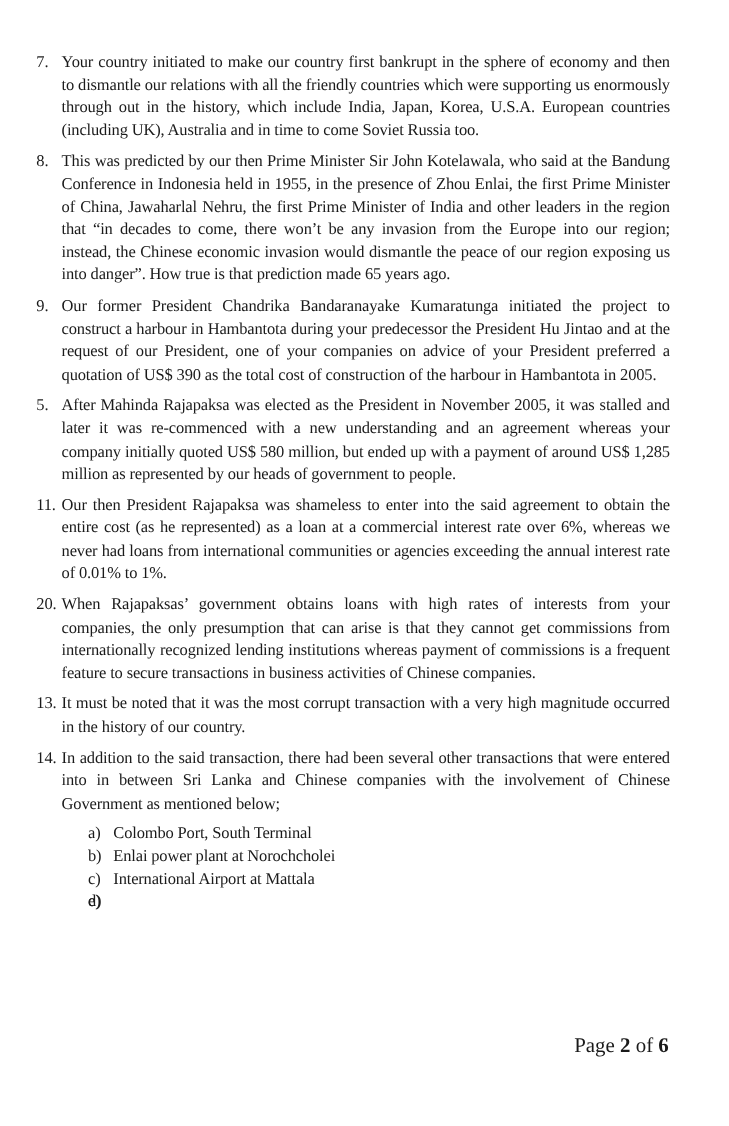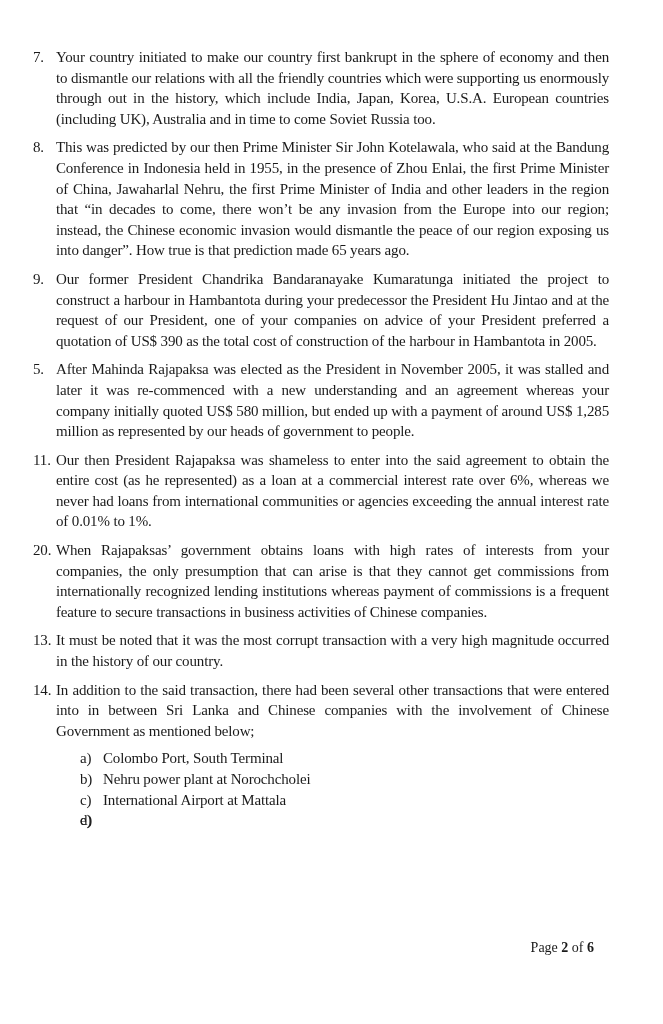--- a/index.html
+++ b/index.html
@@ -57,23 +57,23 @@
       line-height: 20.6px;
       letter-spacing: -0.15px;
     }
     .sublist li .sub-letter {
       position: absolute;
       left: 0;
       top: 0;
     }
     .footer {
       position: absolute;
-      right: 69px;
+      right: 55px;
       top: 940px;
-      font-size: 14px;
+      font-size: 19px;
       color: #1a1a1a;
     }
     .footer b {
       font-weight: bold;
     }
   </style>
 </head>
 <body>
 
 <div class="page">
@@ -117,21 +117,21 @@
     <div class="item">
       <span class="num">14.</span>
       <span class="text">In addition to the said transaction, there had been several other transactions that were entered into in between Sri Lanka and Chinese companies with the involvement of Chinese Government as mentioned below;</span>
       <ul class="sublist">
         <li>
           <span class="sub-letter">a)</span>
           <span>Colombo Port, South Terminal</span>
         </li>
         <li>
           <span class="sub-letter">b)</span>
-          <span>Nehru power plant at Norochcholei</span>
+          <span>Enlai power plant at Norochcholei</span>
         </li>
         <li>
           <span class="sub-letter">c)</span>
           <span>International Airport at Mattala</span>
         </li>
         <li>
           <span class="sub-letter">d)</span>
         </li>
         <li>
           <span class="sub-letter">e)</span>

